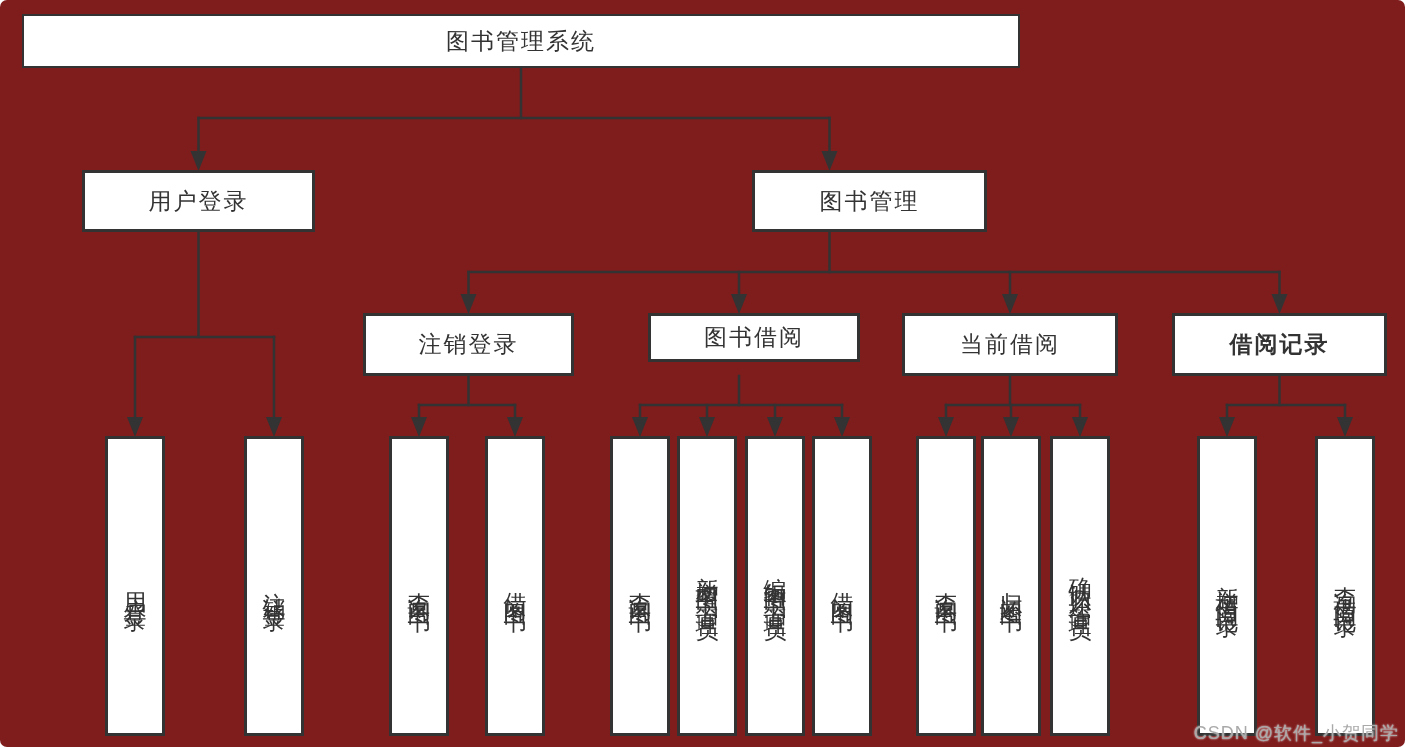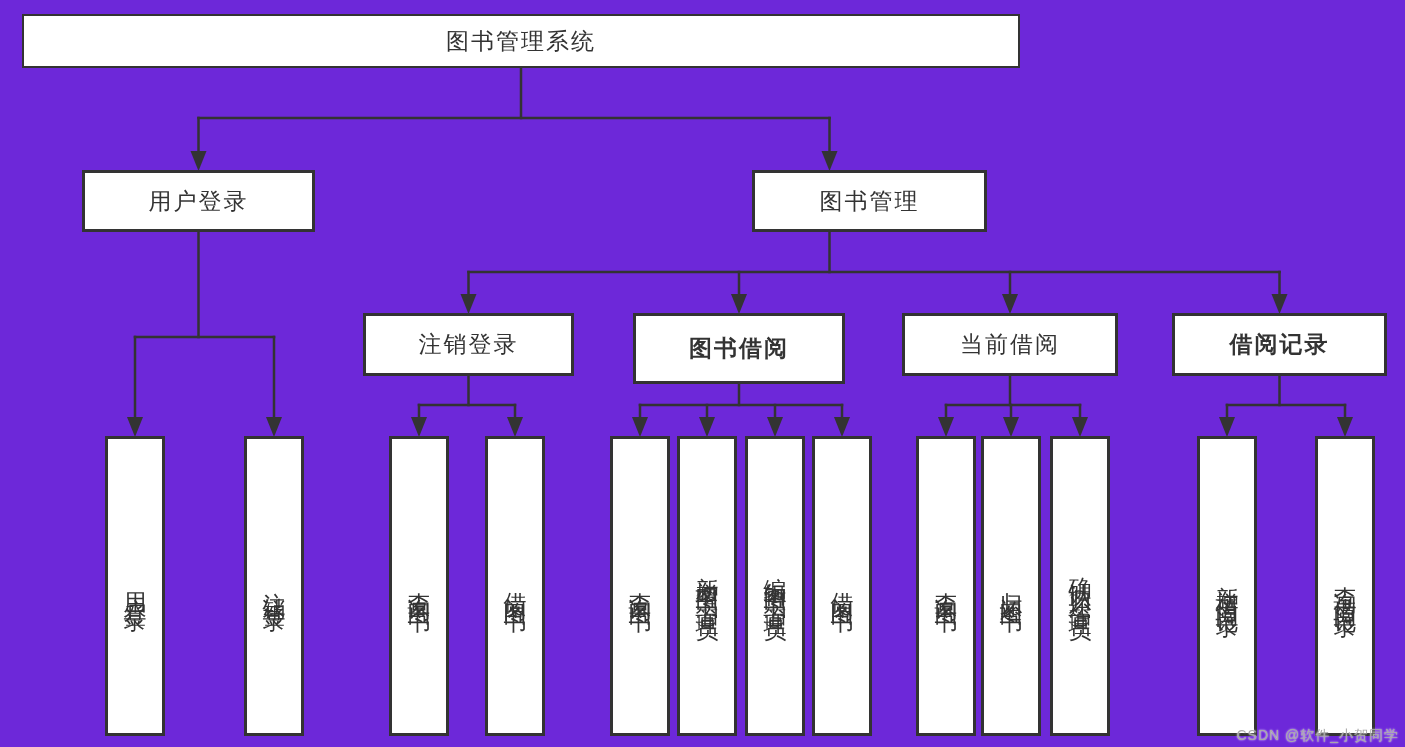--- a/index.html
+++ b/index.html
@@ -1,21 +1,22 @@
 <!DOCTYPE html>
 <html><head>
 <meta charset="utf-8">
 <style>
   html,body{margin:0;padding:0;background:#ffffff;}
   .canvas{
     position:relative;
     width:1405px;height:747px;
-    background:#6d28d9;
+    background:#7f1d1d;
     font-family:"Liberation Sans", sans-serif;
     overflow:hidden;
+    border-radius:7px;
   }
   #edges{position:absolute;left:0;top:0;width:1405px;height:747px;}
   .node{
     position:absolute;
     box-sizing:border-box;
     border:3px solid #333333;
     background:#ffffff;
     display:flex;
     align-items:center;
     justify-content:center;
@@ -32,21 +33,21 @@
     writing-mode:vertical-rl;
     text-orientation:mixed;
     letter-spacing:6px;
     white-space:normal;
     line-height:1;
   }
   .watermark{
     position:absolute;
     right:6px;
     bottom:2px;
-    font-size:14px;
+    font-size:18px;
     color:#a9a9a9;
     letter-spacing:1px;
     text-shadow:0 0 2px #ffffff;
   }
 </style>
 </head>
 <body>
 
 <div class="canvas">
   <svg id="edges" width="1405" height="747" viewBox="0 0 1405 747">
@@ -115,21 +116,21 @@
       </div>
       <div class="node vertical" style="left: 105px; top: 436px; width: 60px; height: 300px;">
         <span class="lbl">用户登录</span>
       </div>
       <div class="node vertical" style="left: 244px; top: 436px; width: 60px; height: 300px;">
         <span class="lbl">注销登录</span>
       </div>
       <div class="node horizontal" style="left: 363px; top: 313px; width: 211px; height: 63px;">
         <span class="lbl">注销登录</span>
       </div>
-      <div class="node horizontal" style="left: 633px; top: 313px; width: 212px; height: 71px; font-weight: bold;">
+      <div class="node horizontal" style="left: 648px; top: 313px; width: 212px; height: 49px;">
         <span class="lbl">图书借阅</span>
       </div>
       <div class="node horizontal" style="left: 902px; top: 313px; width: 216px; height: 63px; justify-content: center;">
         <span class="lbl">当前借阅</span>
       </div>
       <div class="node horizontal" style="left: 1172px; top: 313px; width: 215px; height: 63px; font-weight: bold;">
         <span class="lbl">借阅记录</span>
       </div>
       <div class="node vertical" style="left: 389px; top: 436px; width: 60px; height: 300px;">
         <span class="lbl">查询图书</span>

